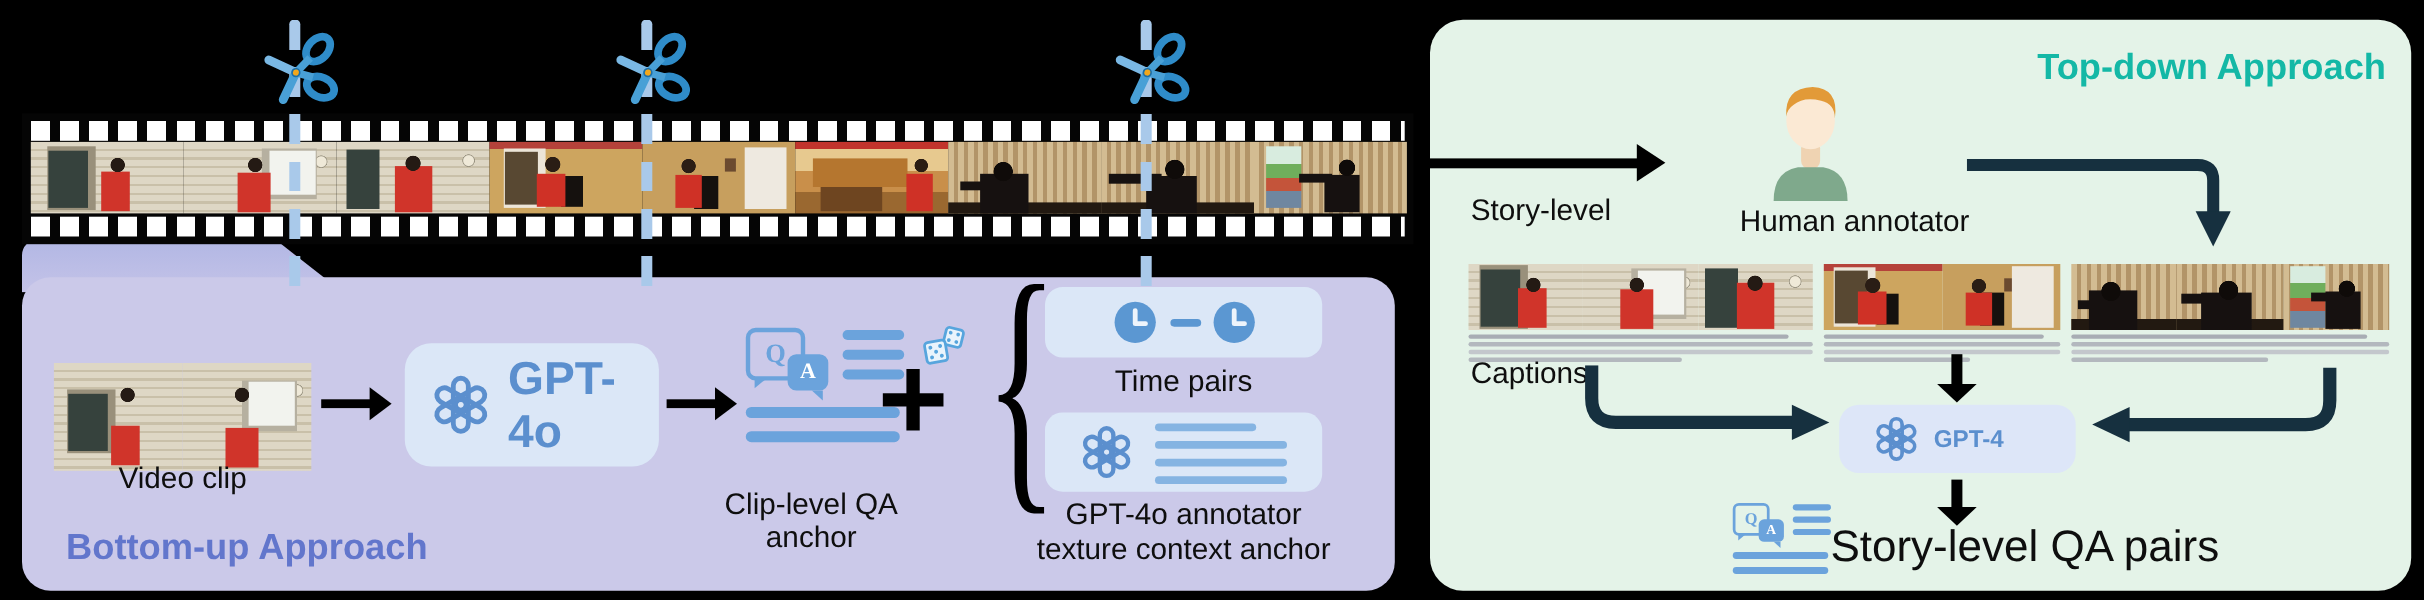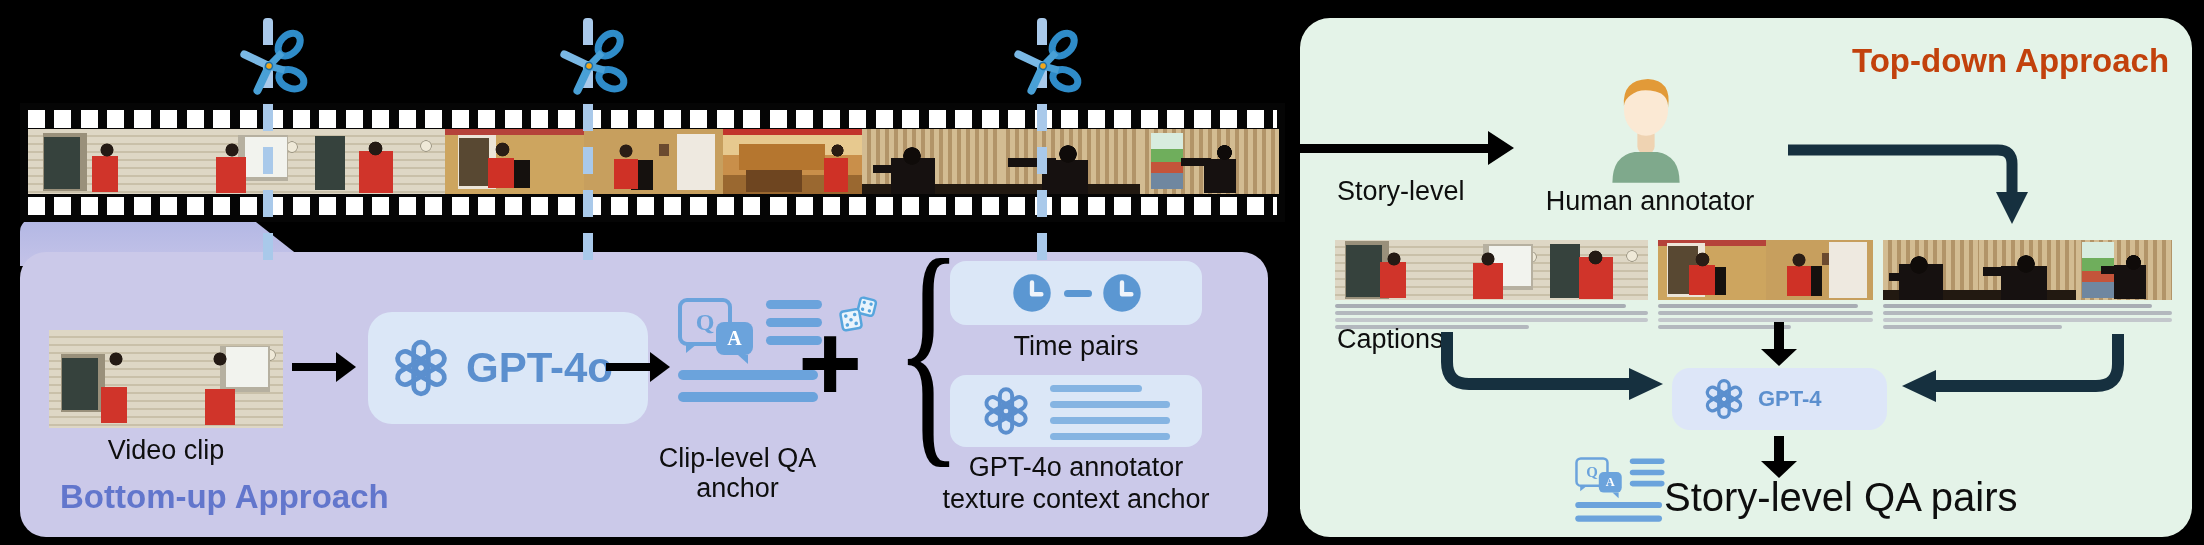--- a/index.html
+++ b/index.html
@@ -241,25 +241,25 @@
     </svg>
 </div>
 
 <div id="tab" class="abs"></div>
 <div id="purple-panel" class="abs"></div>
 
 <div id="video-clip-image">
     <div class="scene house-door"></div>
     <div class="scene house-window"></div>
   </div>
-<div class="lbl center" style="left:60px;top:435px;width:212px">Video clip</div>
+<div class="lbl center" style="left:60px;top:420px;width:212px">Video clip</div>
 
 <div class="arr-r" style="left:292px;top:352px;width:64px"></div>
 
-<div class="badge" style="left:368px;top:312px;width:280px;height:112px">
+<div class="badge" style="left:368px;top:312px;width:231px;height:112px">
   <svg width="62" height="62" viewBox="0 0 72 72" style="margin-left:22px">
     <g transform="translate(36,36)" stroke="#5b8fce">
         <use href="#oai"></use>
       </g>
   </svg>
   <span class="bt" style="font-size:42px;margin-left:14px">GPT-4o</span>
 </div>
 
 <div class="arr-r" style="left:606px;top:352px;width:64px"></div>
 
@@ -316,35 +316,35 @@
   <span class="tline" style="left:100px;top:26px;width:120px"></span>
   <span class="tline" style="left:100px;top:42px;width:120px"></span>
   <span class="tline" style="left:100px;top:58px;width:120px"></span>
 </div>
 <div class="lbl center" style="left:880px;top:452px;width:392px">GPT-4o annotator</div>
 <div class="lbl center" style="left:880px;top:484px;width:392px">texture context anchor</div>
 
 <div class="panel-title" style="left:60px;top:478px;color:#6276cc">Bottom-up Approach</div>
 
 <div id="green-panel" class="abs"></div>
-<div class="panel-title" style="left:1852px;top:42px;color:#c2410c">Top-down Approach</div>
+<div class="panel-title" style="left:1852px;top:42px;color:#14b8a6">Top-down Approach</div>
 
 <div class="arr-r big" style="left:1286px;top:131px;width:228px"></div>
 
 <div class="lbl" style="left:1337px;top:178px;line-height:27px">
   <div>Story-level</div>
 </div>
 
 <svg class="abs" width="96" height="114" viewBox="0 0 100 116" style="left:1598px;top:70px;z-index:3">
   <rect x="41" y="58" width="18" height="28" rx="8" fill="#efd3b2"></rect>
   <path d="M15 116 Q15 88 38 84 L62 84 Q85 88 85 116 Z" fill="#7fa98c"></path>
   <ellipse cx="50" cy="40" rx="23" ry="27" fill="#fbe9d4"></ellipse>
   <path d="M27 36 Q25 9 52 8 Q77 9 73 38 Q73 24 60 21 Q43 17 34 25 Q28 29 27 36 Z" fill="#e29a38"></path>
 </svg>
-<div class="lbl center" style="left:1518px;top:186px;width:264px">Human annotator</div>
+<div class="lbl center" style="left:1554px;top:186px;width:264px">Human annotator</div>
 
 <svg class="elbow" width="240" height="84" viewBox="0 0 240 84" style="left:1788px;top:144px">
   <path d="M0 6 H210 Q224 6 224 20 V50" stroke="#16303f" stroke-width="11" fill="none"></path>
   <polygon points="208,48 240,48 224,80" fill="#16303f"></polygon>
 </svg>
 
 <div class="seg-thumb" style="left:1335px;width:313px">
     <div class="scene house-door"></div>
     <div class="scene house-window"></div>
     <div class="scene house-front"></div>

